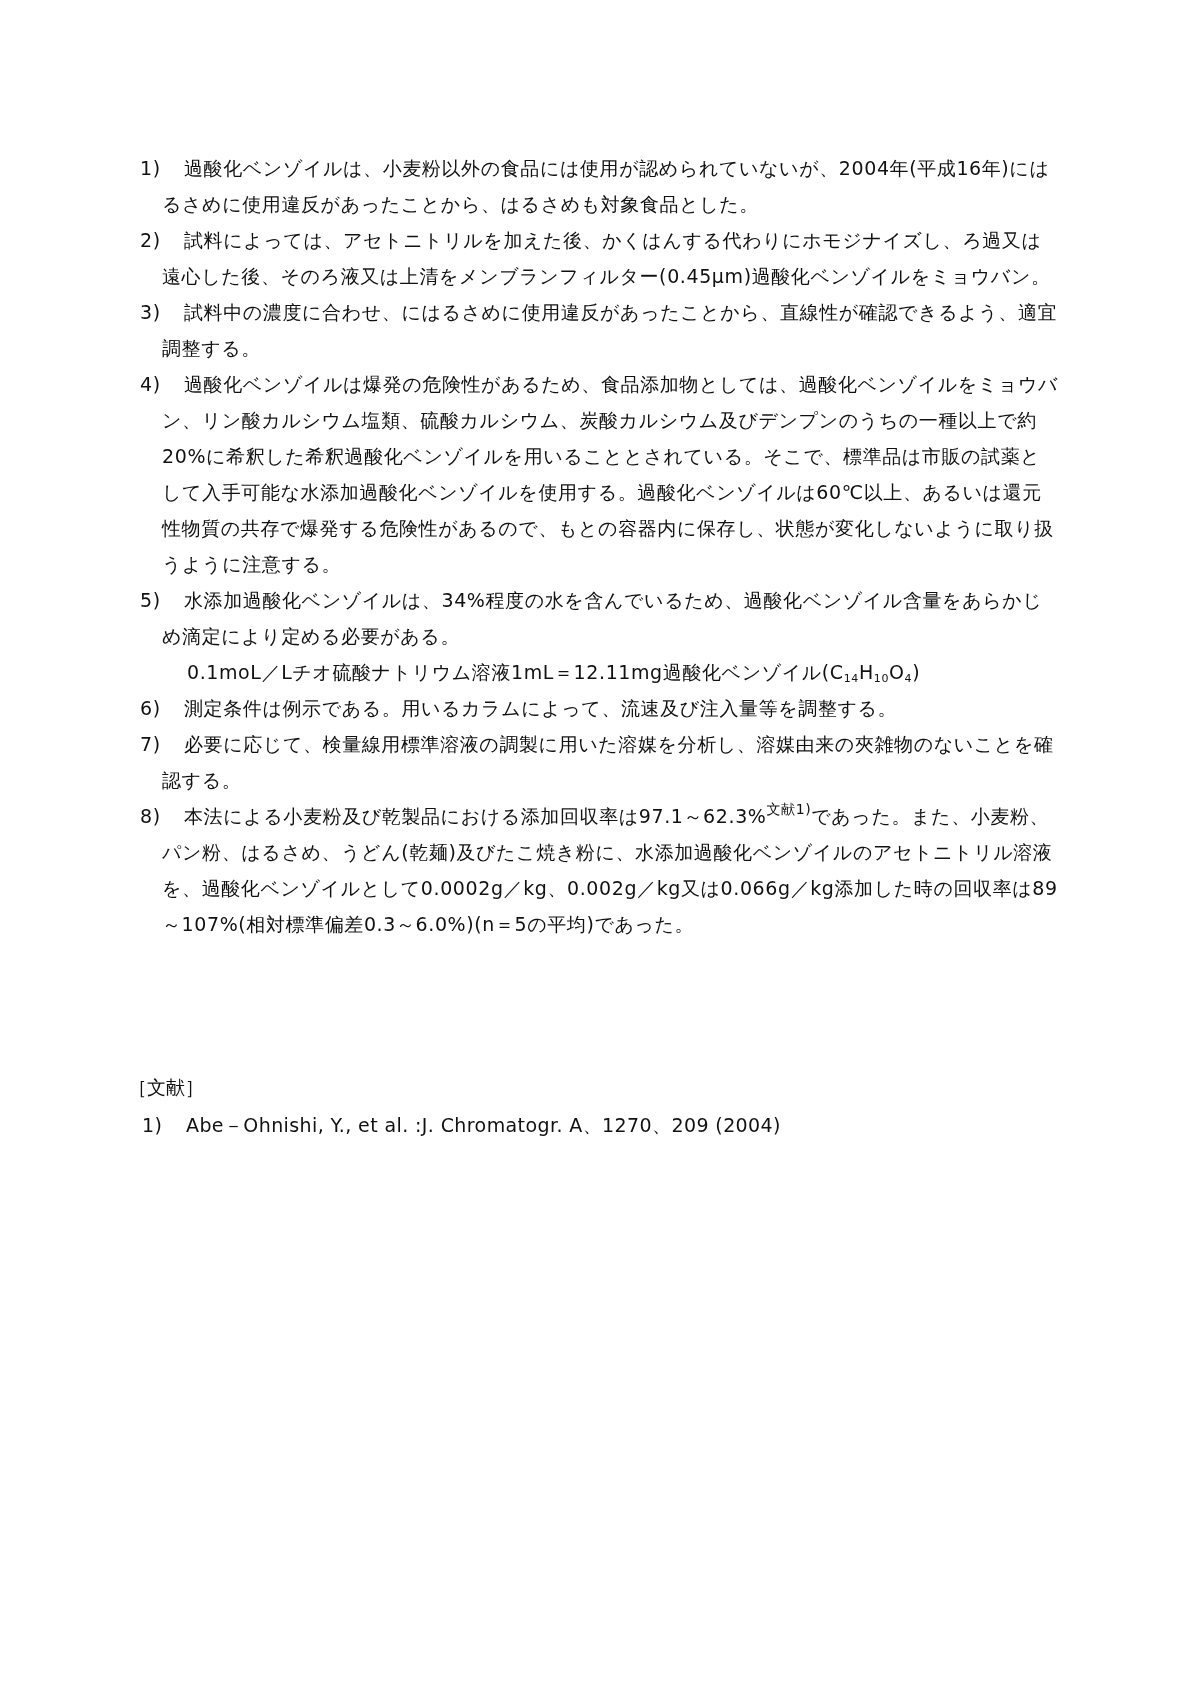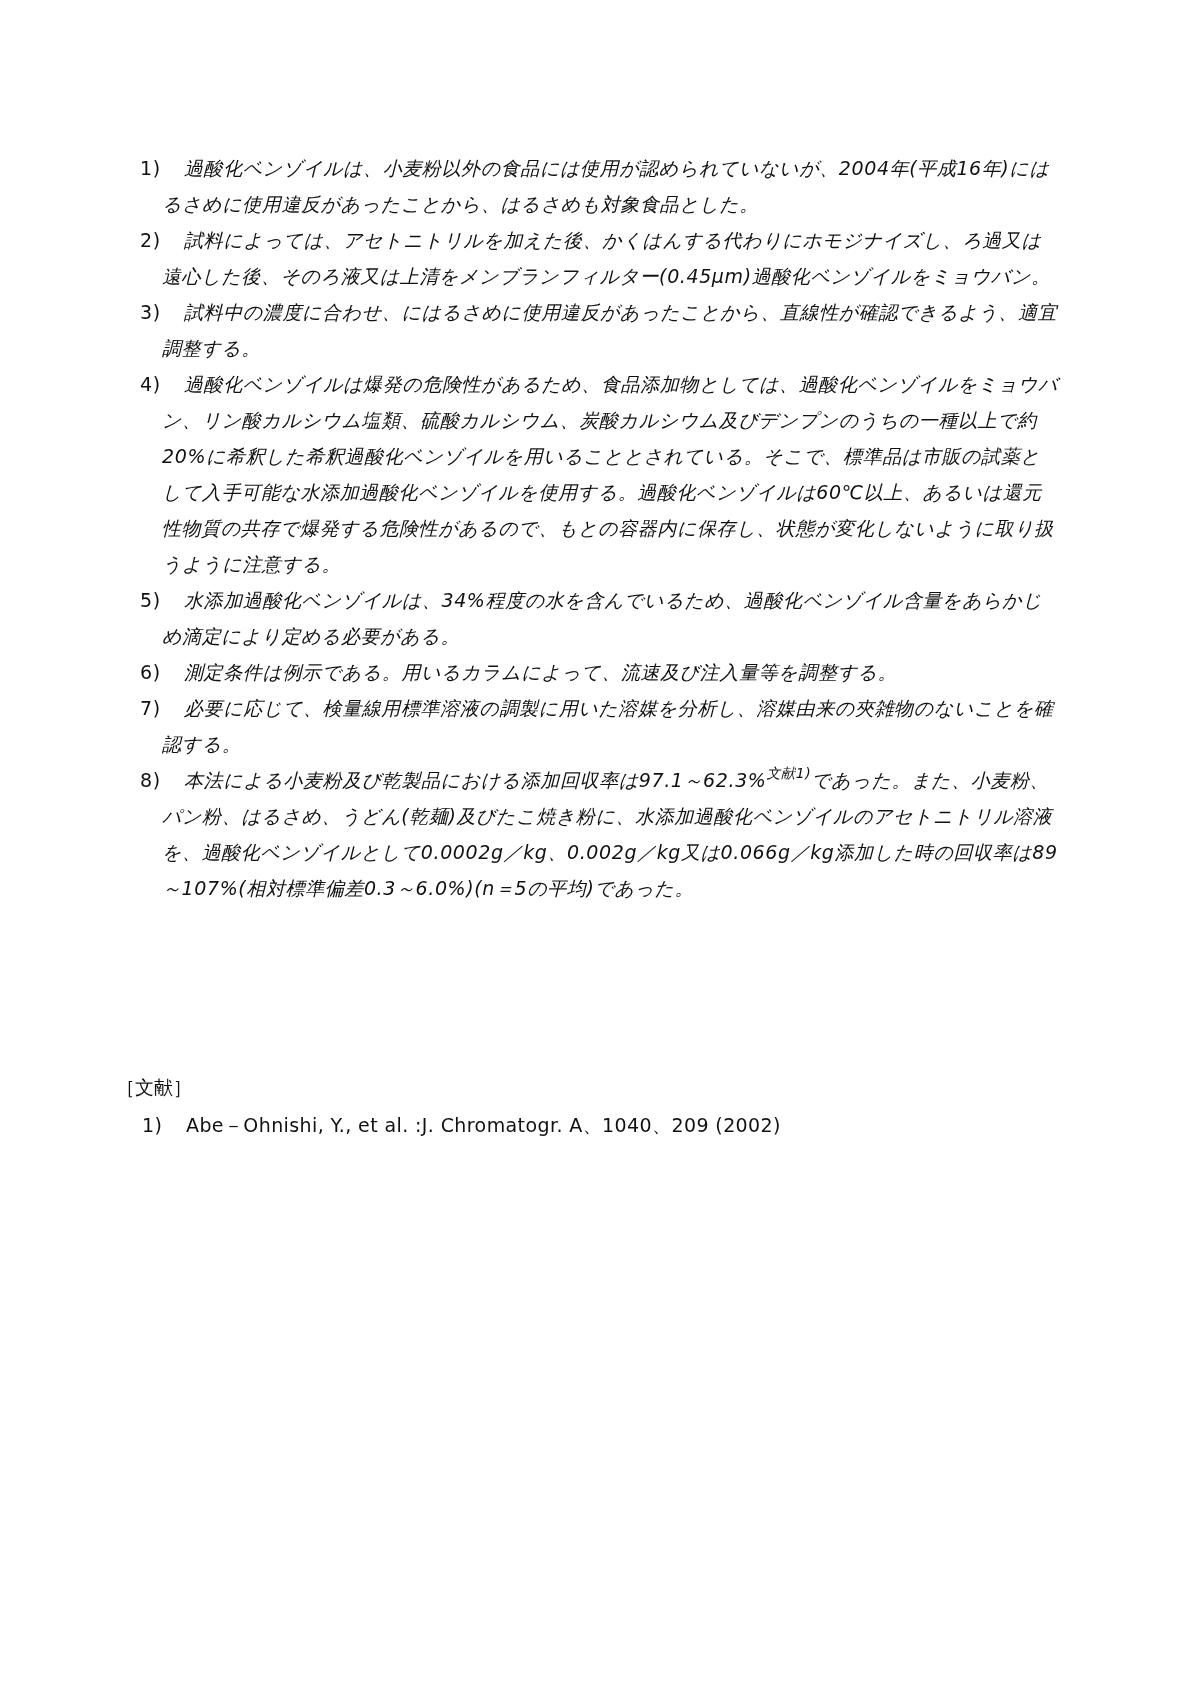--- a/index.html
+++ b/index.html
@@ -5,25 +5,25 @@
   html, body { margin: 0; padding: 0; background: #ffffff; }
   body {
     width: 1181px; height: 1695px; position: relative; overflow: hidden;
     font-family: "DejaVu Sans", "Liberation Sans", sans-serif;
     color: #111111;
   }
   .page { position: absolute; left: 0; top: 0; width: 1181px; height: 1695px; }
   .notes { position: absolute; left: 140px; top: 150px; width: 920px; }
   .note { position: relative; padding-left: 22px; font-size: 19px; line-height: 36px; letter-spacing: 0.6px; }
   .note .num { position: absolute; left: 0; top: 0; width: 40px; }
-  .note .body { display: block; text-indent: 22px; font-style: italic; }
+  .note .body { display: block; text-indent: 22px; }
   .formula { padding-left: 47px; font-size: 19px; line-height: 36px; letter-spacing: 0.6px; }
   sup.ref { font-size: 14px; vertical-align: 9px; line-height: 0; }
   sub.s { font-size: 11px; vertical-align: -3px; line-height: 0; }
-  .refs-heading { position: absolute; left: 116px; top: 1072px; font-size: 19px; line-height: 30px; text-align: right; }
+  .refs-heading { position: absolute; left: 128px; top: 1072px; font-size: 19px; line-height: 30px; text-align: right; }
   .ref-item { position: absolute; left: 142px; top: 1110px; font-size: 19px; line-height: 30px; letter-spacing: 0.4px; }
   .ref-item .num { display: inline-block; width: 44px; }
 </style>
 </head>
 <body>
 
 <div class="page">
   <div class="notes">
 
     <div class="note">
@@ -44,20 +44,21 @@
     <div class="note">
       <span class="num">4)</span>
       <span class="body">過酸化ベンゾイルは爆発の危険性があるため、食品添加物としては、過酸化ベンゾイルをミョウバン、リン酸カルシウム塩類、硫酸カルシウム、炭酸カルシウム及びデンプンのうちの一種以上で約20%に希釈した希釈過酸化ベンゾイルを用いることとされている。そこで、標準品は市販の試薬として入手可能な水添加過酸化ベンゾイルを使用する。過酸化ベンゾイルは60℃以上、あるいは還元性物質の共存で爆発する危険性があるので、もとの容器内に保存し、状態が変化しないように取り扱うように注意する。</span>
     </div>
 
     <div class="note">
       <span class="num">5)</span>
       <span class="body">水添加過酸化ベンゾイルは、34%程度の水を含んでいるため、過酸化ベンゾイル含量をあらかじめ滴定により定める必要がある。</span>
     </div>
 
+    <div class="formula"><span>0.1moL／Lチオ硫酸ナトリウム溶液1mL＝12.11mg過酸化ベンゾイル(C</span><sub class="s">14</sub><span>H</span><sub class="s">10</sub><span>O</span><sub class="s">4</sub><span>)</span></div>
 
     <div class="note">
       <span class="num">6)</span>
       <span class="body">測定条件は例示である。用いるカラムによって、流速及び注入量等を調整する。</span>
     </div>
 
     <div class="note">
       <span class="num">7)</span>
       <span class="body">必要に応じて、検量線用標準溶液の調製に用いた溶媒を分析し、溶媒由来の夾雑物のないことを確認する。</span>
     </div>
@@ -65,15 +66,15 @@
     <div class="note">
       <span class="num">8)</span>
       <span class="body"><span>本法による小麦粉及び乾製品における添加回収率は97.1～62.3%</span><sup class="ref">文献1)</sup><span>であった。また、小麦粉、パン粉、はるさめ、うどん(乾麺)及びたこ焼き粉に、水添加過酸化ベンゾイルのアセトニトリル溶液を、過酸化ベンゾイルとして0.0002g／kg、0.002g／kg又は0.066g／kg添加した時の回収率は89～107%(相対標準偏差0.3～6.0%)(n＝5の平均)であった。</span></span>
     </div>
 
   </div>
 
   <div class="refs-heading">［文献］</div>
 
   <div class="ref-item">
-    <span class="num">1)</span><span>Abe－Ohnishi, Y., et al. :J. Chromatogr. A、1040、209 (2002)</span>
+    <span class="num">1)</span><span>Abe－Ohnishi, Y., et al. :J. Chromatogr. A、1270、209 (2004)</span>
   </div>
 </div>
 
 </body></html>

